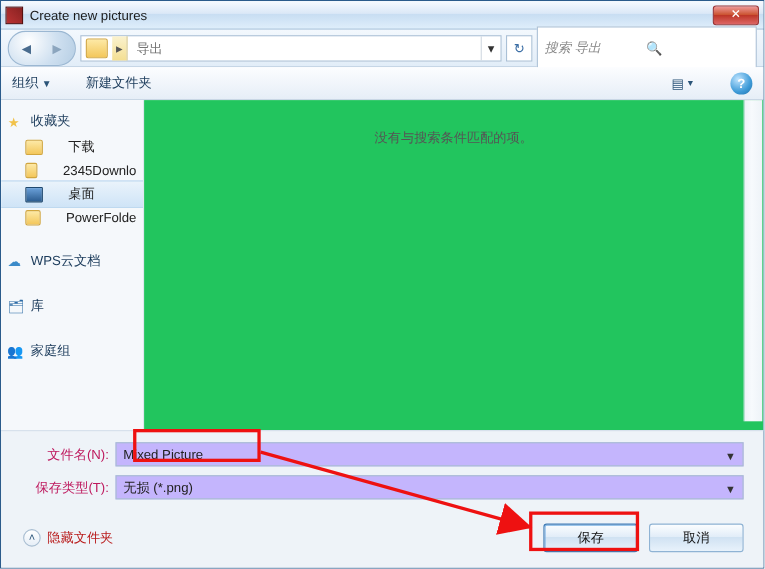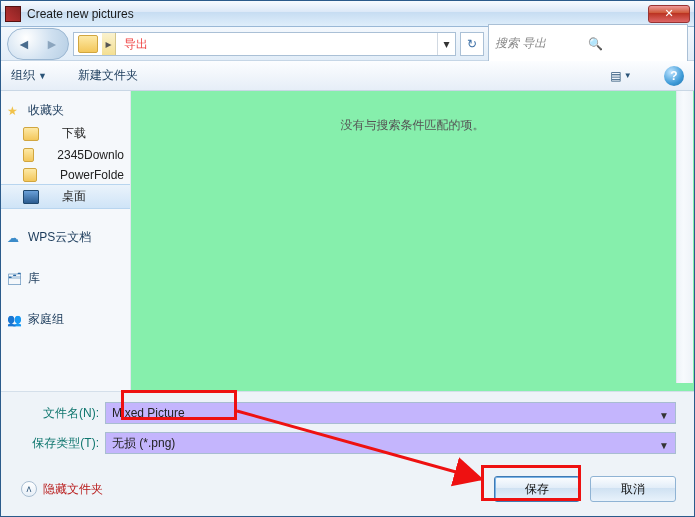--- a/index.html
+++ b/index.html
@@ -9,21 +9,21 @@
 .titlebar .appicon { width: 16px; height: 16px; background: linear-gradient(45deg,#b33,#822); border: 1px solid #511; margin-right: 6px; }
 .titlebar .title { flex: 1; color: #1a1a1a; font-size: 12px; }
 .titlebar .close { width: 42px; height: 18px; background: linear-gradient(#e99,#c53 45%,#b32 46%,#d66); border: 1px solid #933; border-radius: 3px; color: #fff; text-align: center; line-height: 15px; font-size: 11px; cursor: pointer; }
 .navrow { height: 34px; background: linear-gradient(#f3f8fd,#e2edf8); display: flex; align-items: center; padding: 0 6px; gap: 4px; border-bottom: 1px solid #c6d6e6; }
 .navbtns { display: flex; align-items: center; background: radial-gradient(circle at 30% 30%,#fff,#cfe0f0 55%,#b6cee4); border: 1px solid #9bb7d2; border-radius: 18px; padding: 2px; }
 .navarrow { width: 28px; height: 26px; border-radius: 50%; display: flex; align-items: center; justify-content: center; color: #4a6c8e; font-size: 14px; cursor: pointer; }
 .navarrow.fwd { opacity: .5; }
 .crumb { flex: 1; height: 24px; background: #fff; border: 1px solid #aac0d6; display: flex; align-items: center; }
 .crumb .foldericon { width: 20px; height: 18px; margin: 0 4px; background: linear-gradient(#fde9a6,#f3c75b); border: 1px solid #d1a63f; border-radius: 2px; }
 .crumb .sep { width: 14px; text-align: center; color: #555; background: linear-gradient(#faf2cf,#f4df92); height: 100%; line-height: 22px; border-right: 1px solid #d4c68a; }
-.crumb .seg { padding: 0 8px; line-height: 22px; color: #ef4444; cursor: pointer; }
+.crumb .seg { padding: 0 8px; line-height: 22px; color: #737373; cursor: pointer; }
 .crumb .fill { flex: 1; }
 .crumb .drop { width: 18px; text-align: center; color: #333; border-left: 1px solid #d1d9e2; line-height: 22px; cursor: pointer; }
 .refresh { width: 24px; height: 24px; background: #fff; border: 1px solid #aac0d6; display: flex; align-items: center; justify-content: center; color: #3b6ea5; cursor: pointer; }
 .searchbox { width: 200px; height: 40px; background: #fff; border: 1px solid #aac0d6; display: flex; align-items: center; padding: 0 6px; color: #888; }
 .searchbox span { flex: 1; font-style: italic; }
 .searchbox .mag { color: #3b6ea5; font-style: normal; }
 .toolbar { height: 30px; background: linear-gradient(#fcfdff,#e6eef7); display: flex; align-items: center; padding: 0 10px; gap: 31px; border-bottom: 1px solid #c9d7e5; }
 .toolbar .item { color: #1a3a5a; cursor: pointer; display: flex; align-items: center; gap: 3px; }
 .toolbar .arrow { font-size: 9px; color: #2b5478; }
 .toolbar .spacer { flex: 1; }
@@ -36,24 +36,24 @@
 .sidebar .row { display: flex; align-items: center; gap: 23px; padding: 3px 6px 3px 22px; color: #222; cursor: pointer; white-space: nowrap; }
 .sidebar .row.selected { background: linear-gradient(#eaf3fb,#cfe4f7); border-top: 1px solid #b8d5ef; border-bottom: 1px solid #b8d5ef; margin: -1px 0; }
 .ic { width: 16px; height: 14px; display: inline-block; }
 .ic-star { color: #f1c24a; }
 .ic-folder { background: linear-gradient(#fde9a6,#f3c75b); border: 1px solid #d1a63f; border-radius: 2px; }
 .ic-recent { background: linear-gradient(#d7e6c3,#9dbd6e); border: 1px solid #7ea050; border-radius: 2px; position: relative; }
 .ic-desk { background: linear-gradient(#6aa0d8,#2c5d91); border: 1px solid #1f486e; border-radius: 1px; }
 .ic-cloud { color: #3b8bc9; }
 .ic-lib { color: #2b6aa5; }
 .ic-home { color: #2b6aa5; }
-.content { flex: 1; background: #86efac; display: flex; justify-content: center; padding-top: 26px; color: #555; }
+.content { flex: 1; background: #22c55e; display: flex; justify-content: center; padding-top: 26px; color: #555; }
 .footer { background: #eef3f8; border-top: 1px solid #d4dfea; padding: 10px 18px 14px; position: relative; }
 .frow { display: flex; align-items: center; margin-bottom: 8px; }
-.frow label { width: 80px; text-align: right; margin-right: 6px; color: #0f766e; }
+.frow label { width: 80px; text-align: right; margin-right: 6px; color: #be185d; }
 .frow .field { flex: 1; height: 22px; background: #c4b5fd; border: 1px solid #a8bdd1; padding: 0 6px; line-height: 20px; color: #222; position: relative; cursor: text; }
 .frow .field .caret { position: absolute; right: 6px; top: 3px; color: #333; font-size: 10px; cursor: pointer; }
 .btnrow { display: flex; align-items: center; margin-top: 22px; padding-left: 2px; }
 .btnrow .expand { width: 16px; height: 16px; border: 1px solid #a8bdd1; border-radius: 50%; background: linear-gradient(#fff,#e6eef7); display: flex; align-items: center; justify-content: center; margin-right: 6px; cursor: pointer; color: #2b5478; font-size: 10px; }
 .btnrow .hidelabel { color: #b91c1c; cursor: pointer; flex: 1; }
 .winbtn { width: 86px; height: 26px; background: linear-gradient(#fbfdff,#e2edf8 45%,#cfe1f2 46%,#e8f2fb); border: 1px solid #8fb3d4; border-radius: 3px; color: #111; cursor: pointer; }
 .winbtn.focus { border: 1px solid #3e7ab5; box-shadow: 0 0 0 1px #79b1e4 inset; }
 .winbtn + .winbtn { margin-left: 10px; }
 .scroll-stub { position: absolute; right: 1px; width: 17px; background: linear-gradient(90deg,#eef3f8,#f7fafd 40%,#eef3f8); border-left: 1px solid #dfe7ef; }
 .scroll-stub.v1 { top: 90px; height: 292px; }
@@ -109,27 +109,27 @@
           <span>收藏夹</span>
         </div>
         <div class="row">
           <span class="ic ic-folder"></span>
           <span>下载</span>
         </div>
         <div class="row">
           <span class="ic ic-folder"></span>
           <span>2345Downlo</span>
         </div>
+        <div class="row selected">
+          <span class="ic ic-desk"></span>
+          <span>桌面</span>
+        </div>
         <div class="row">
           <span class="ic ic-folder"></span>
           <span>PowerFolde</span>
-        </div>
-        <div class="row selected">
-          <span class="ic ic-desk"></span>
-          <span>桌面</span>
         </div>
       </div>
       <div class="group">
         <div class="hdr">
           <span class="ic ic-cloud">☁</span>
           <span>WPS云文档</span>
         </div>
       </div>
       <div class="group">
         <div class="hdr">

